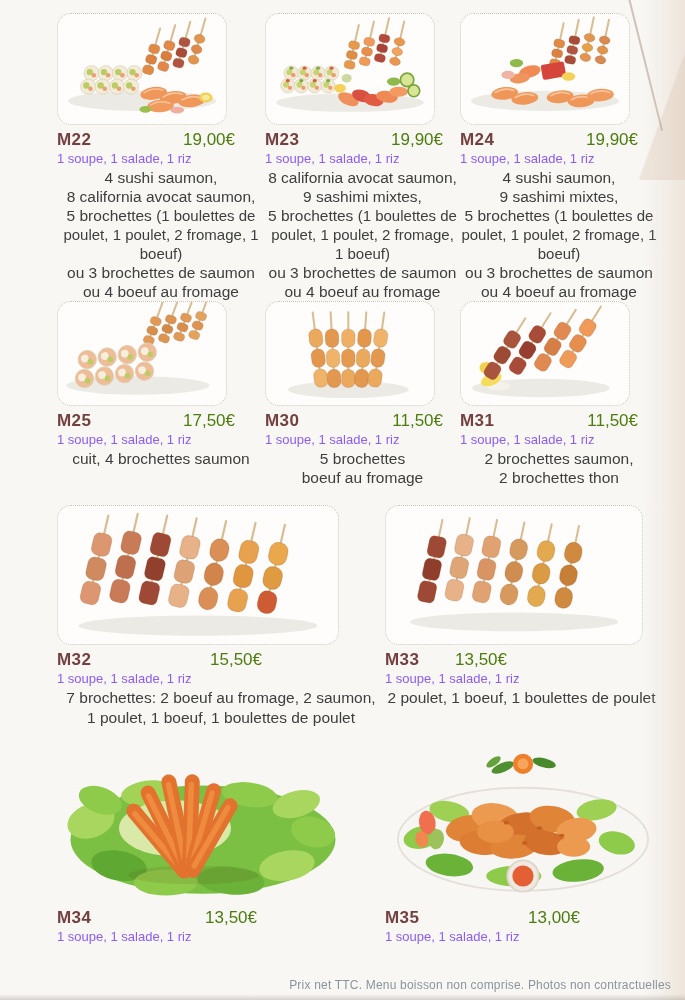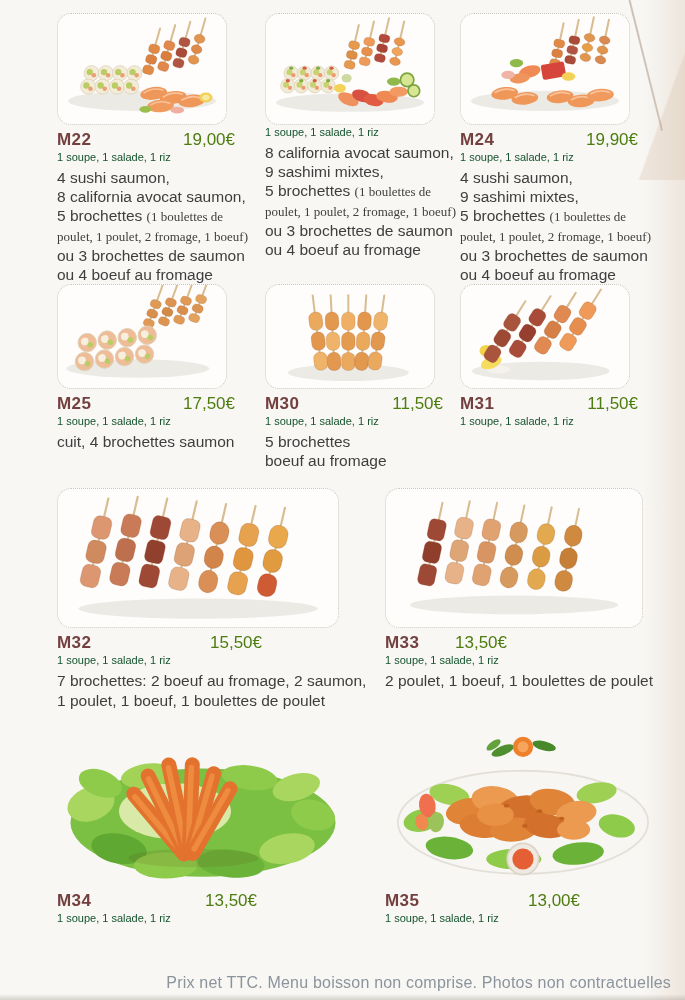--- a/index.html
+++ b/index.html
@@ -30,27 +30,27 @@
   .r4 .card:first-child .photo{width:292px;height:168px;}
   .r4 .card:last-child  .photo{width:276px;height:168px;}
   .head{display:flex;align-items:baseline;margin-top:5px;height:20px;}
   .r1 .head,.r2 .head{width:178px;}
   .r3 .card:first-child .head{width:205px;}
   .r3 .card:last-child  .head{width:122px;justify-content:flex-end;}
   .r4 .card:first-child .head{width:200px;}
   .r4 .card:last-child  .head{width:195px;}
   .code{font-size:17px;font-weight:700;color:#73403f;letter-spacing:.4px;}
   .price{font-size:17px;color:#4d7c0f;margin-left:auto;}
-  .includes{font-size:11px;color:#14532d;margin-top:1px;height:16px;}
-  .desc{font-size:15.5px;line-height:19px;color:#3e3e3e;margin-top:1px;}
+  .includes{font-size:13px;color:#8b5cf6;margin-top:1px;height:16px;}
+  .desc{font-size:15.5px;line-height:19px;color:#3e3e3e;margin-top:1px;text-align:center;}
   .r3 .desc,.r4 .desc{line-height:20px;}
-  .desc .small{font-size:13px;font-family:Liberation Serif, serif;}
+  .desc .small{font-size:15px;}
   .footer{
     position:absolute;right:14px;bottom:8px;
-    font-size:16px;color:#8b949d;letter-spacing:.2px;
+    font-size:12px;color:#8b949d;letter-spacing:.2px;
   }
   
   .edge-tint{position:absolute;right:0;top:0;bottom:0;width:42px;pointer-events:none;
     background:linear-gradient(to right, rgba(219,196,175,0), rgba(219,196,175,.35));}
   .corner-tint{position:absolute;right:0;top:0;width:150px;height:180px;pointer-events:none;
     background:linear-gradient(110deg, rgba(0,0,0,0) 78%, rgba(213,188,166,.30) 79%);}
   .crease{position:absolute;left:626px;top:-10px;width:1.5px;height:145px;pointer-events:none;
     background:rgba(173,152,136,.55);transform:rotate(-14deg);transform-origin:top center;}
   .bottom-shade{position:absolute;left:0;right:0;bottom:0;height:6px;pointer-events:none;
     background:linear-gradient(to top, rgba(150,142,132,.35), rgba(150,142,132,0));}
@@ -213,20 +213,24 @@
             <ellipse cx="128" cy="96" rx="12" ry="7" fill="#e15a42" transform="rotate(12 128 96)"></ellipse>
             <ellipse cx="144" cy="92" rx="13" ry="7" fill="#ef8a55" transform="rotate(8 144 92)"></ellipse>
             <ellipse cx="158" cy="86" rx="11" ry="6" fill="#f29a62"></ellipse>
             <circle cx="168" cy="72" r="8" fill="#d8e693" stroke="#7ba33f" stroke-width="2"></circle>
             <circle cx="176" cy="85" r="7" fill="#d8e693" stroke="#7ba33f" stroke-width="2"></circle>
             <ellipse cx="152" cy="74" rx="8" ry="5" fill="#8fb94a"></ellipse>
             <ellipse cx="88" cy="82" rx="7" ry="5" fill="#f3d257"></ellipse>
             <ellipse cx="96" cy="70" rx="6" ry="5" fill="#cdd9a0"></ellipse>
           </svg>
         </div>
+        <header class="head">
+          <span class="code">M23</span>
+          <span class="price">19,90€</span>
+        </header>
         <div class="includes">1 soupe, 1 salade, 1 riz</div>
         <div class="desc">
           <div class="line"><span>8 california avocat saumon,</span></div>
           <div class="line"><span>9 sashimi mixtes,</span></div>
           <div class="line"><span>5 brochettes </span><span class="small">(1 boulettes de</span></div>
           <div class="line"><span class="small">poulet, 1 poulet, 2 fromage, 1 boeuf)</span></div>
           <div class="line"><span>ou 3 brochettes de saumon</span></div>
           <div class="line"><span>ou 4 boeuf au fromage</span></div>
         </div>
       </article>
@@ -444,20 +448,24 @@
               <rect x="147.5" y="42" width="17" height="19.5" rx="5.949999999999999" fill="#e68e4e" stroke="rgba(125,60,25,0.2)"></rect>
               <rect x="147.5" y="64" width="17" height="19.5" rx="5.949999999999999" fill="#ef9a58" stroke="rgba(125,60,25,0.2)"></rect>
             </g>
           </svg>
         </div>
         <header class="head">
           <span class="code">M31</span>
           <span class="price">11,50€</span>
         </header>
         <div class="includes">1 soupe, 1 salade, 1 riz</div>
+        <div class="desc">
+          <div class="line"><span>2 brochettes saumon,</span></div>
+          <div class="line"><span>2 brochettes thon</span></div>
+        </div>
       </article>
     </div>
     <div class="row r3">
       <article class="card">
         <div class="photo framed" aria-label="seven-mixed-brochettes">
           <svg viewBox="0 0 300 150" preserveAspectRatio="xMidYMid meet" aria-hidden="true">
             <ellipse cx="150" cy="130" rx="130" ry="11" fill="#eceae5"></ellipse>
             <g transform="rotate(13 48 30)">
               <line x1="48" y1="10" x2="48" y2="107" stroke="#d8bd92" stroke-width="2.4" stroke-linecap="round"></line>
               <rect x="38" y="30" width="20" height="24.5" rx="7" fill="#dd9770" stroke="rgba(125,60,25,0.2)"></rect>

